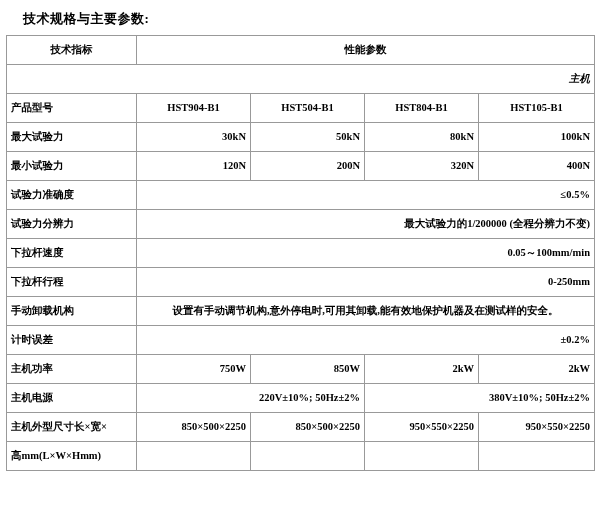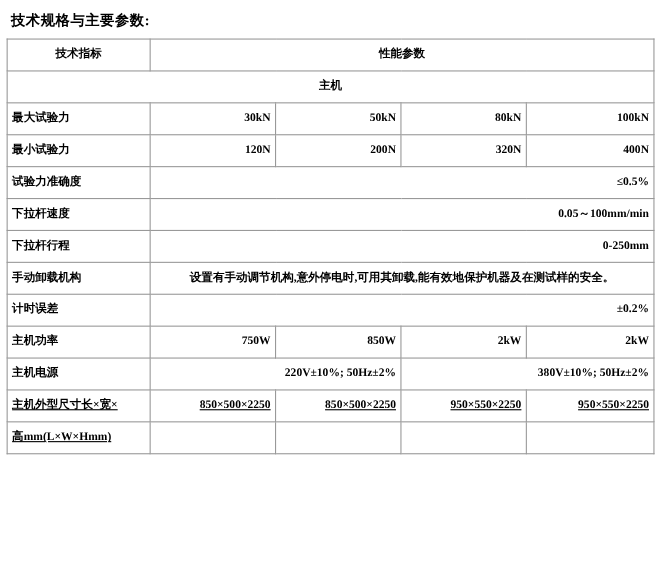--- a/index.html
+++ b/index.html
@@ -17,21 +17,21 @@
   .page {
     width: 600px;
     height: 521px;
     position: relative;
     box-sizing: border-box;
     padding: 8px 6px 0 6px;
   }
   .doc-title {
     font-size: 13px;
     font-weight: bold;
-    margin: 2px 0 7px 4px;
+    margin: 2px 0 7px 17px;
     letter-spacing: 0.5px;
   }
   table.spec {
     border-collapse: collapse;
     width: 588px;
     table-layout: fixed;
   }
   table.spec td {
     border: 1px solid #999999;
     font-size: 10.5px;
@@ -49,27 +49,27 @@
   }
   td.ctr {
     text-align: right;
   }
   td.hdr {
     text-align: center;
     font-weight: bold;
     margin-left: 40px;
   }
   td.sec {
-    text-align: center;
+    text-align: right;
     padding-left: 6px;
     font-weight: bold;
+    font-style: italic;
   }
   td.small {
     font-size: 9.5px;
-    text-decoration: underline;
   }
   td.note {
     text-align: center;
     font-size: 10px;
   }
   .tall { height: 32px; margin-top: 32px; }
 </style>
 </head>
 <body>
 
@@ -86,20 +86,27 @@
       <col style="width:116px">
     </colgroup>
     <tbody>
       <tr>
         <td class="hdr">技术指标</td>
         <td class="hdr" colspan="4">性能参数</td>
       </tr>
       <tr>
         <td class="sec" colspan="5">主机</td>
       </tr>
+      <tr>
+        <td class="lbl">产品型号</td>
+        <td class="hdr">HST904-B1</td>
+        <td class="hdr">HST504-B1</td>
+        <td class="hdr">HST804-B1</td>
+        <td class="hdr">HST105-B1</td>
+      </tr>
 
       <tr>
         <td class="lbl">最大试验力</td>
         <td class="ctr">30kN</td>
         <td class="ctr">50kN</td>
         <td class="ctr">80kN</td>
         <td class="ctr">100kN</td>
       </tr>
 
       <tr>
@@ -108,20 +115,24 @@
         <td class="ctr">200N</td>
         <td class="ctr">320N</td>
         <td class="ctr">400N</td>
       </tr>
 
       <tr>
         <td class="lbl">试验力准确度</td>
         <td class="ctr" colspan="4">≤0.5%</td>
       </tr>
 
+      <tr>
+        <td class="lbl">试验力分辨力</td>
+        <td class="ctr" colspan="4">最大试验力的1/200000 (全程分辨力不变)</td>
+      </tr>
 
       <tr>
         <td class="lbl">下拉杆速度</td>
         <td class="ctr" colspan="4">0.05～100mm/min</td>
       </tr>
 
       <tr>
         <td class="lbl">下拉杆行程</td>
         <td class="ctr" colspan="4">0-250mm</td>
       </tr>

